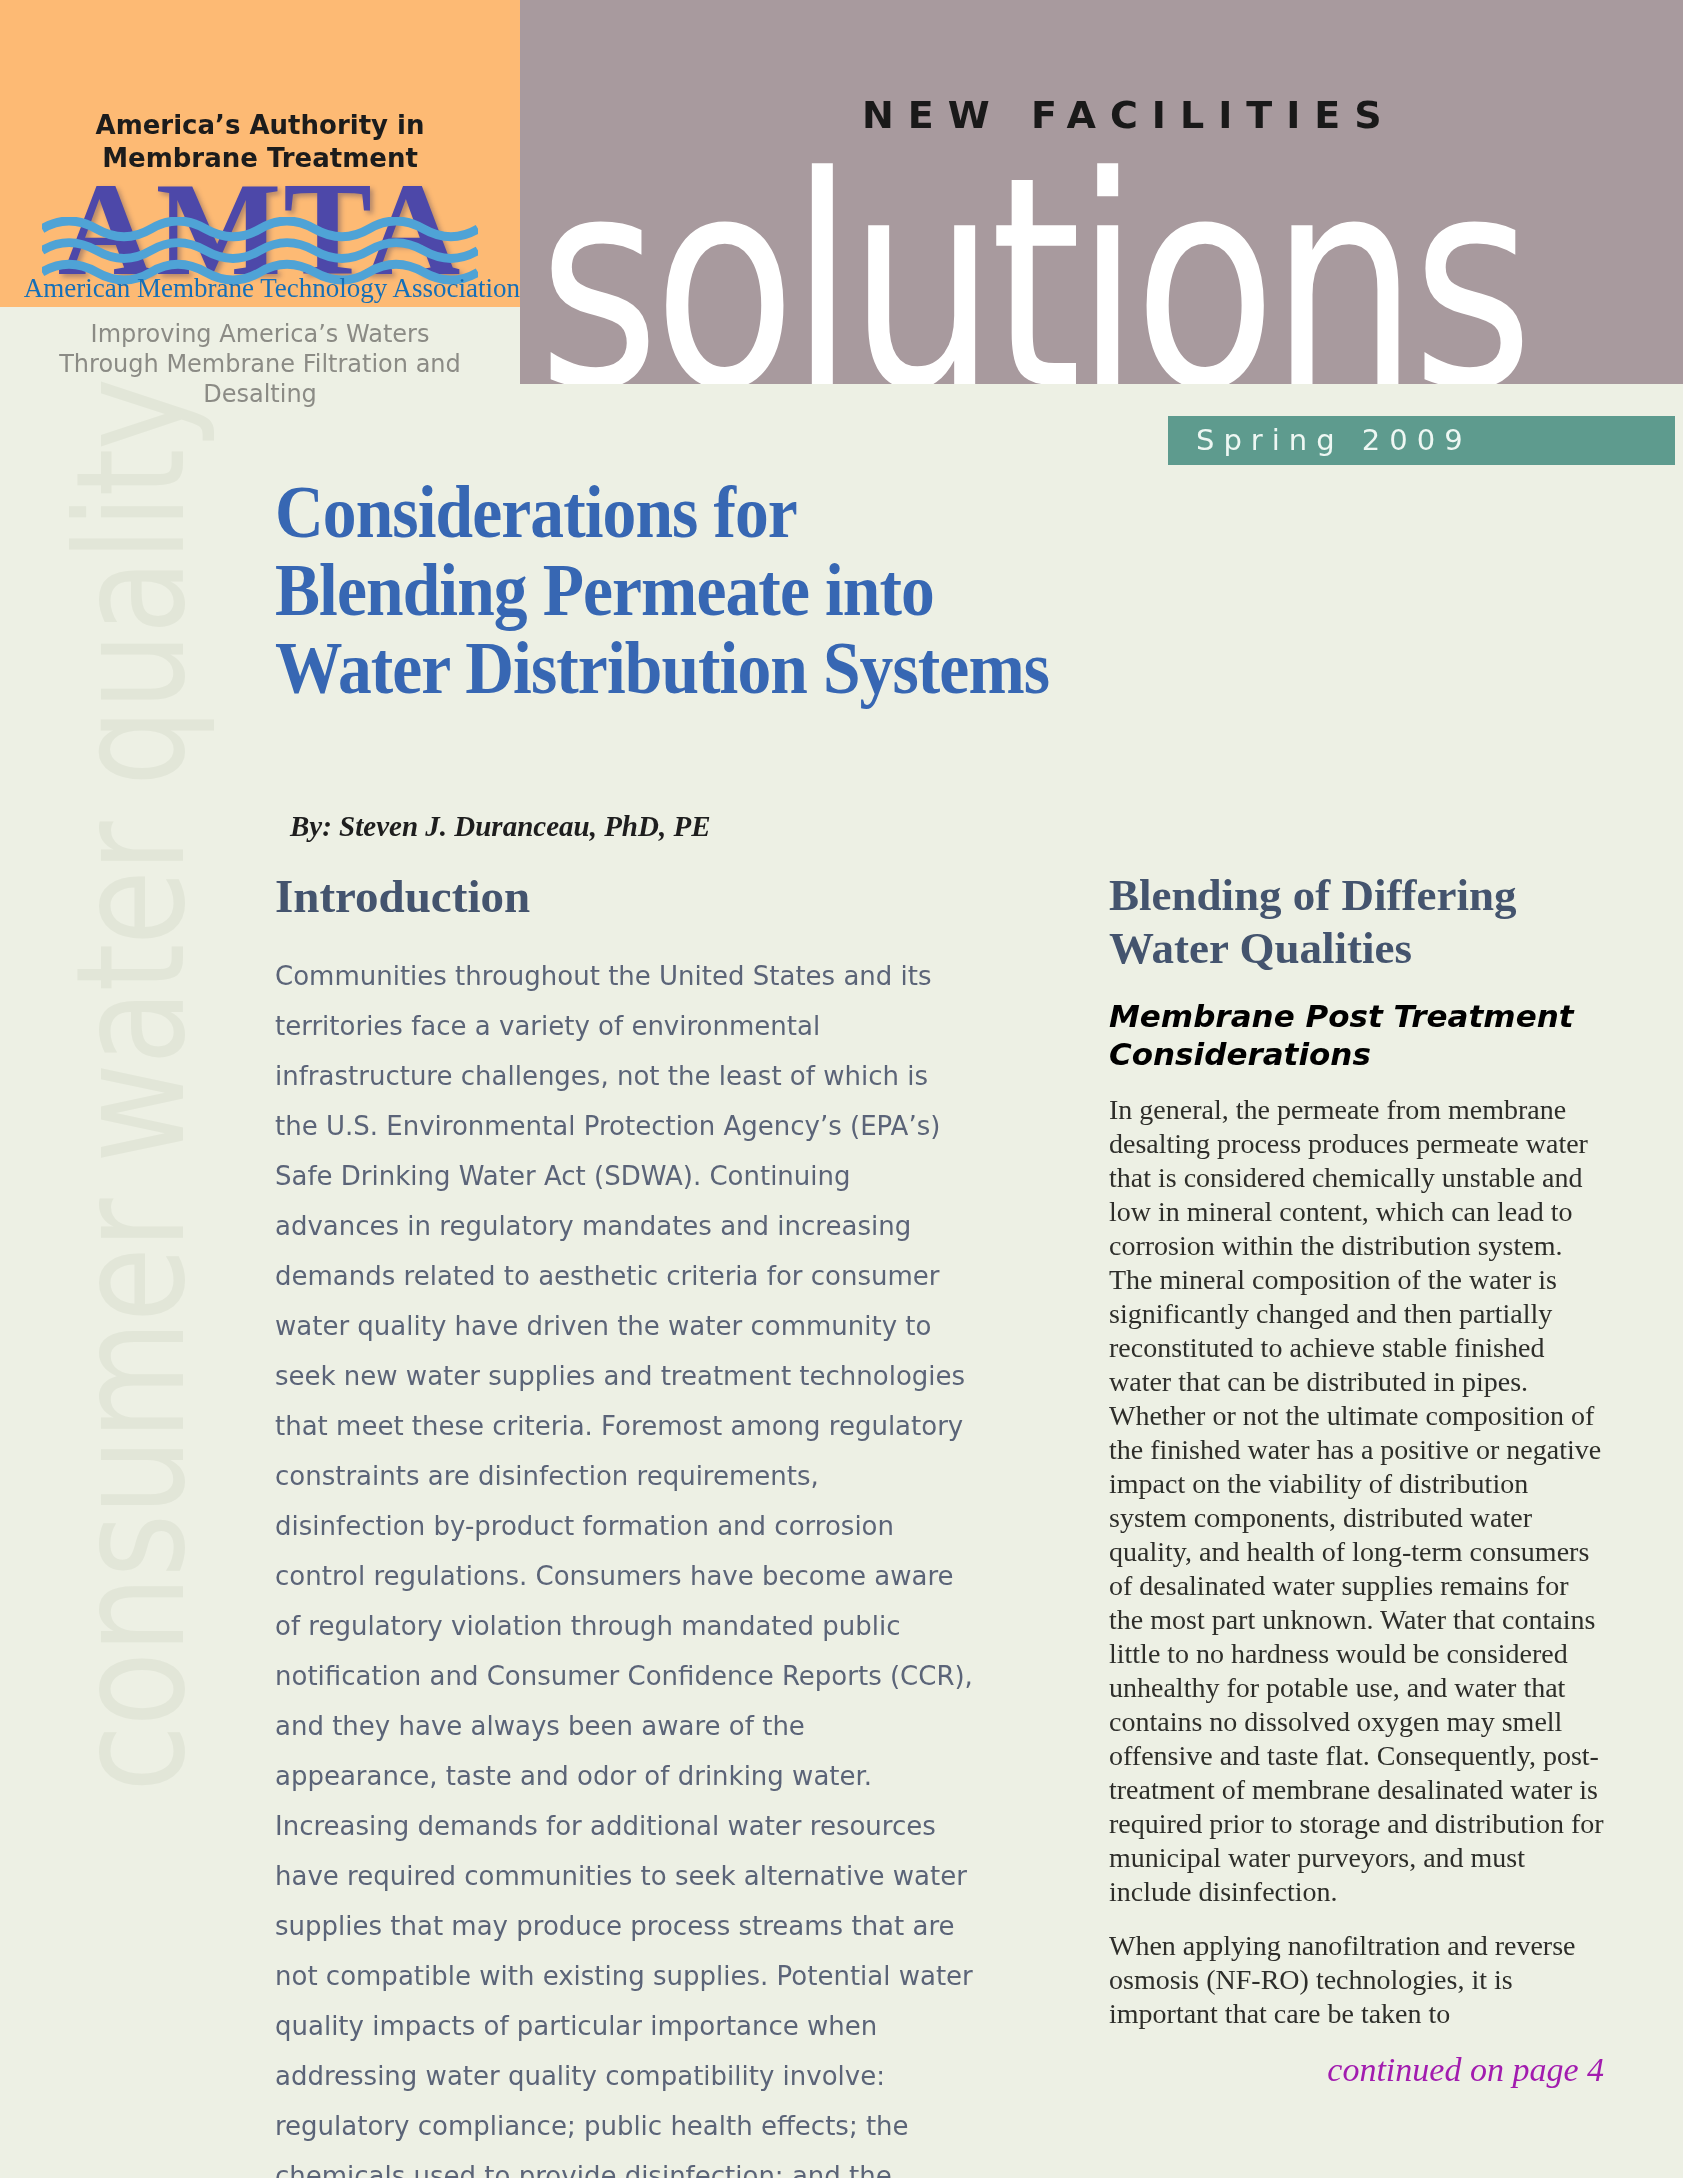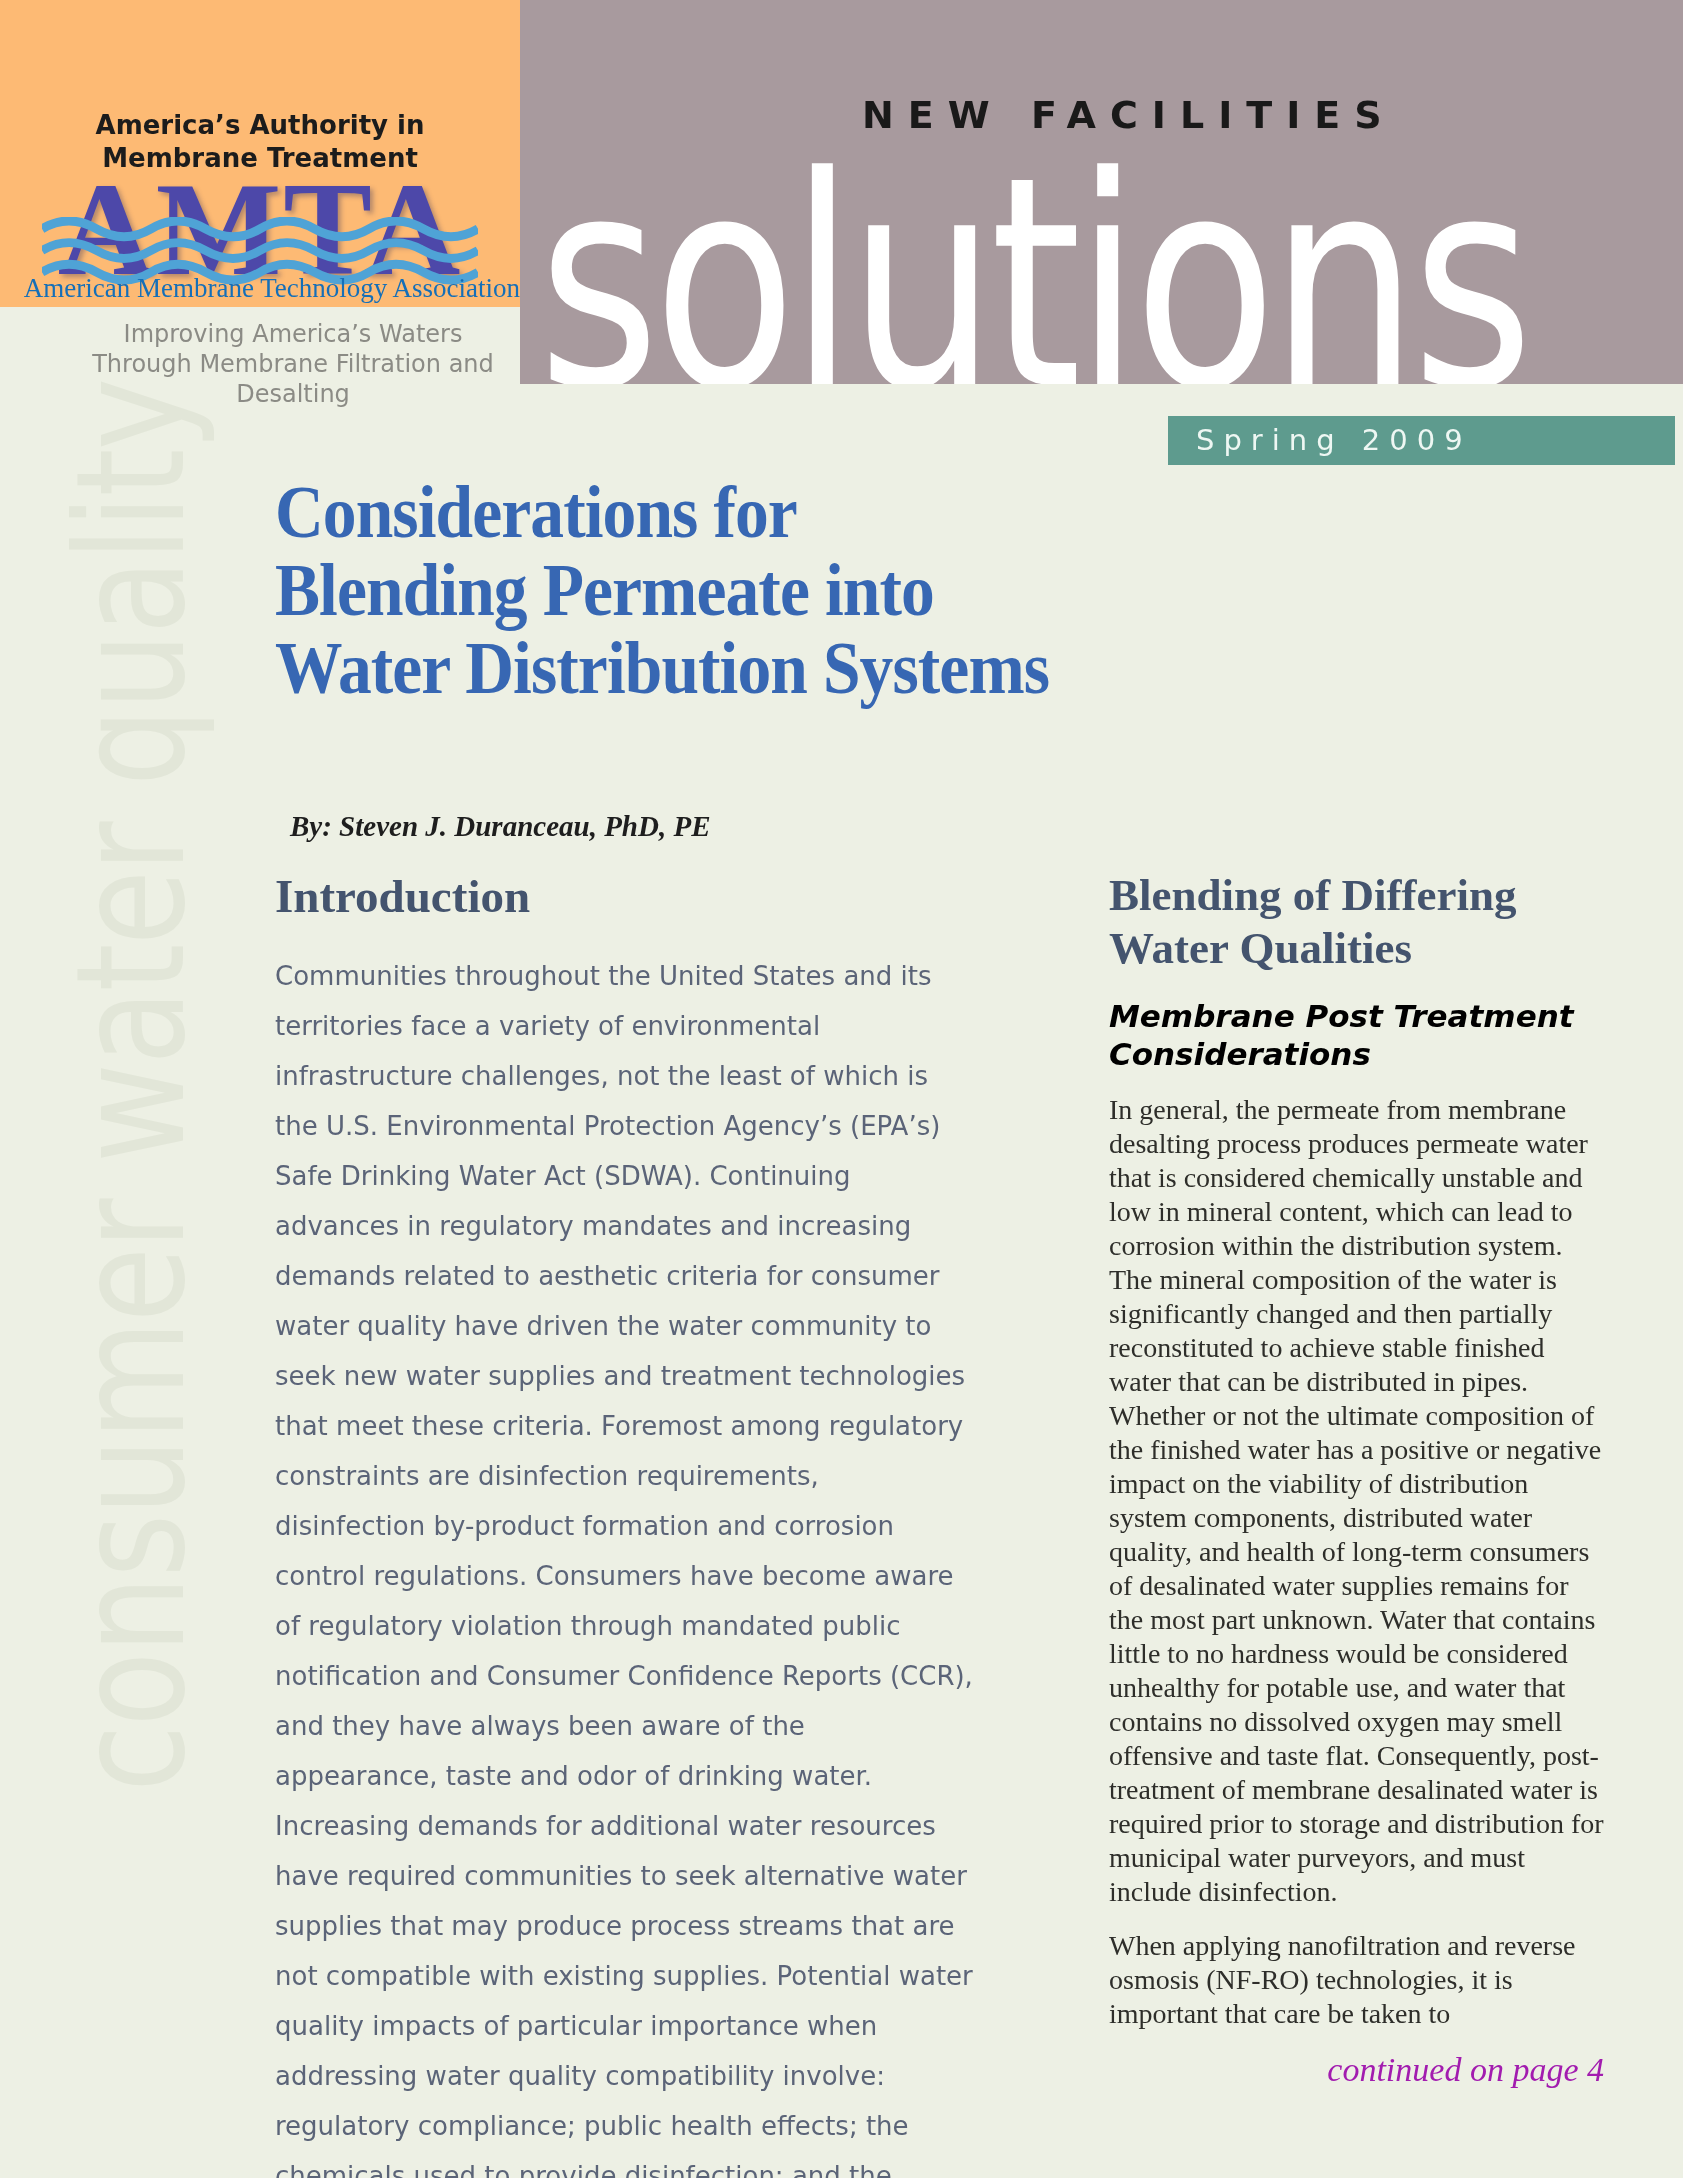--- a/index.html
+++ b/index.html
@@ -29,21 +29,21 @@
   .amta-waves {
     position:absolute; left:42px; top:61px; width:436px; height:69px;
     pointer-events:none;
   }
   .org-name {
     position:absolute; top:273px; left:0; width:100%; text-align:right;
     font-family:"Liberation Serif", serif; font-size:27px; color:#156fb8;
   }
   .tagline {
     position:absolute; top:319px; left:0; width:520px; text-align:center;
-    color:#8b8b85; font-size:24px; line-height:30px;padding-left:33px;
+    color:#8b8b85; font-size:24px; line-height:30px;
   }
 
   
   .banner {
     position:absolute; left:520px; top:0; right:0; height:384px;
     background:#a89a9e; overflow:hidden;padding-left:20px;
   }
   .kicker {
     position:absolute; left:342px; top:93px;
     font-weight:bold; font-size:38px; letter-spacing:14px; color:#191919;

